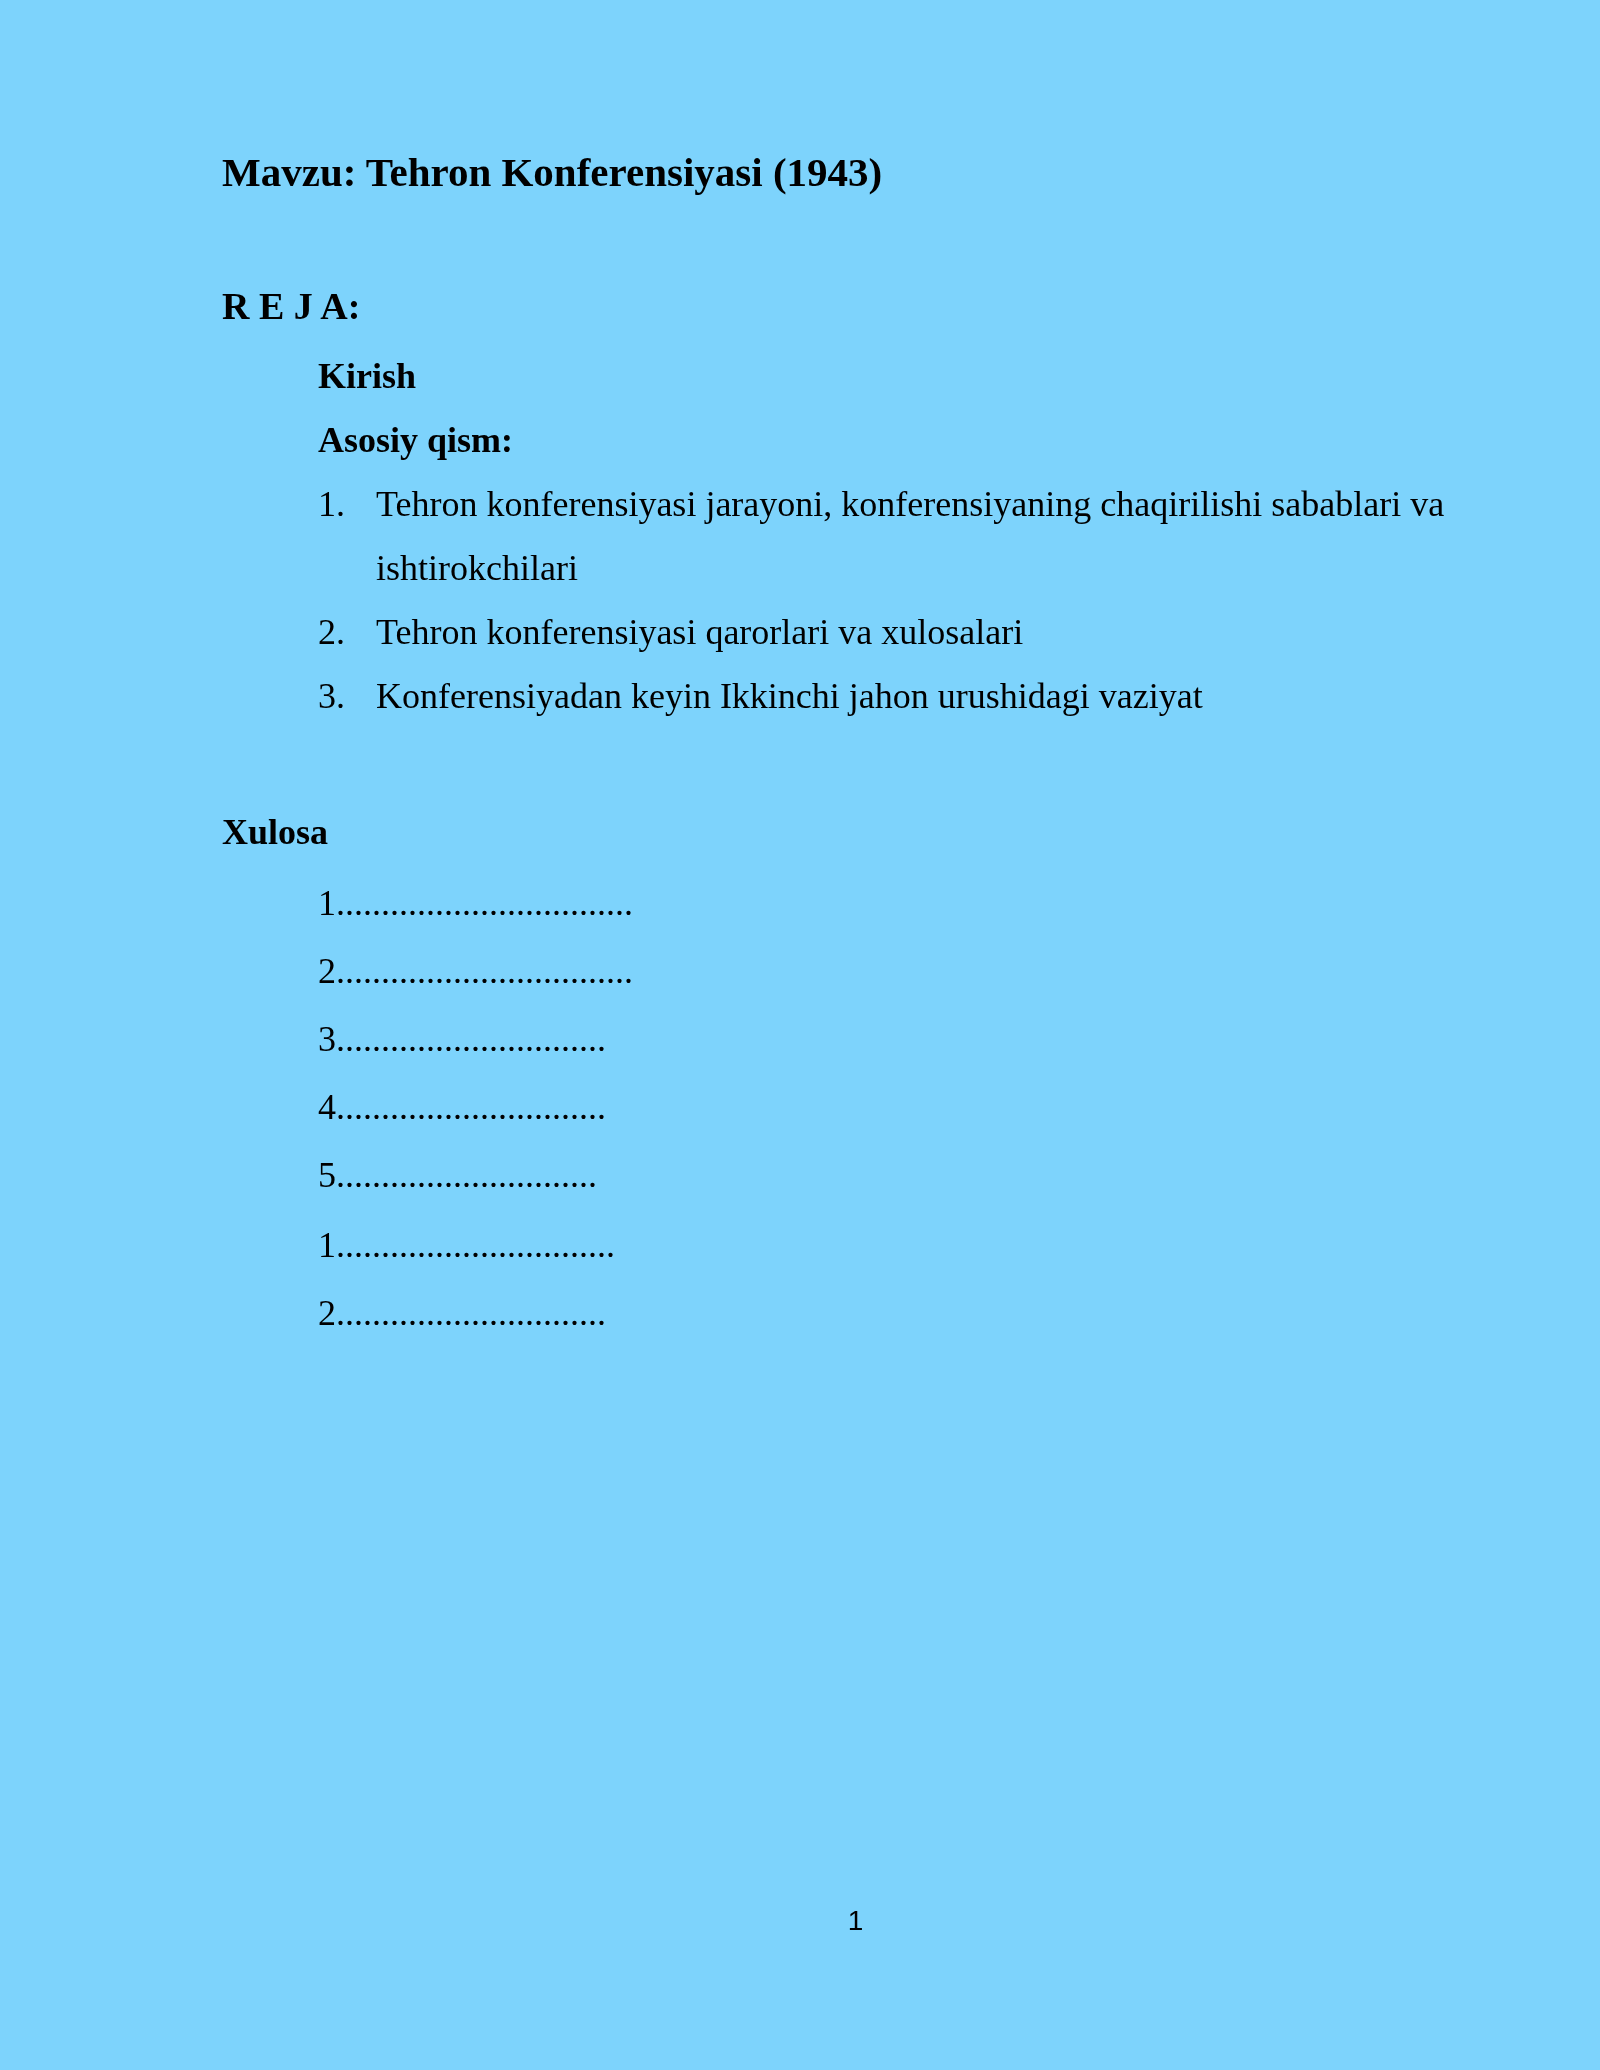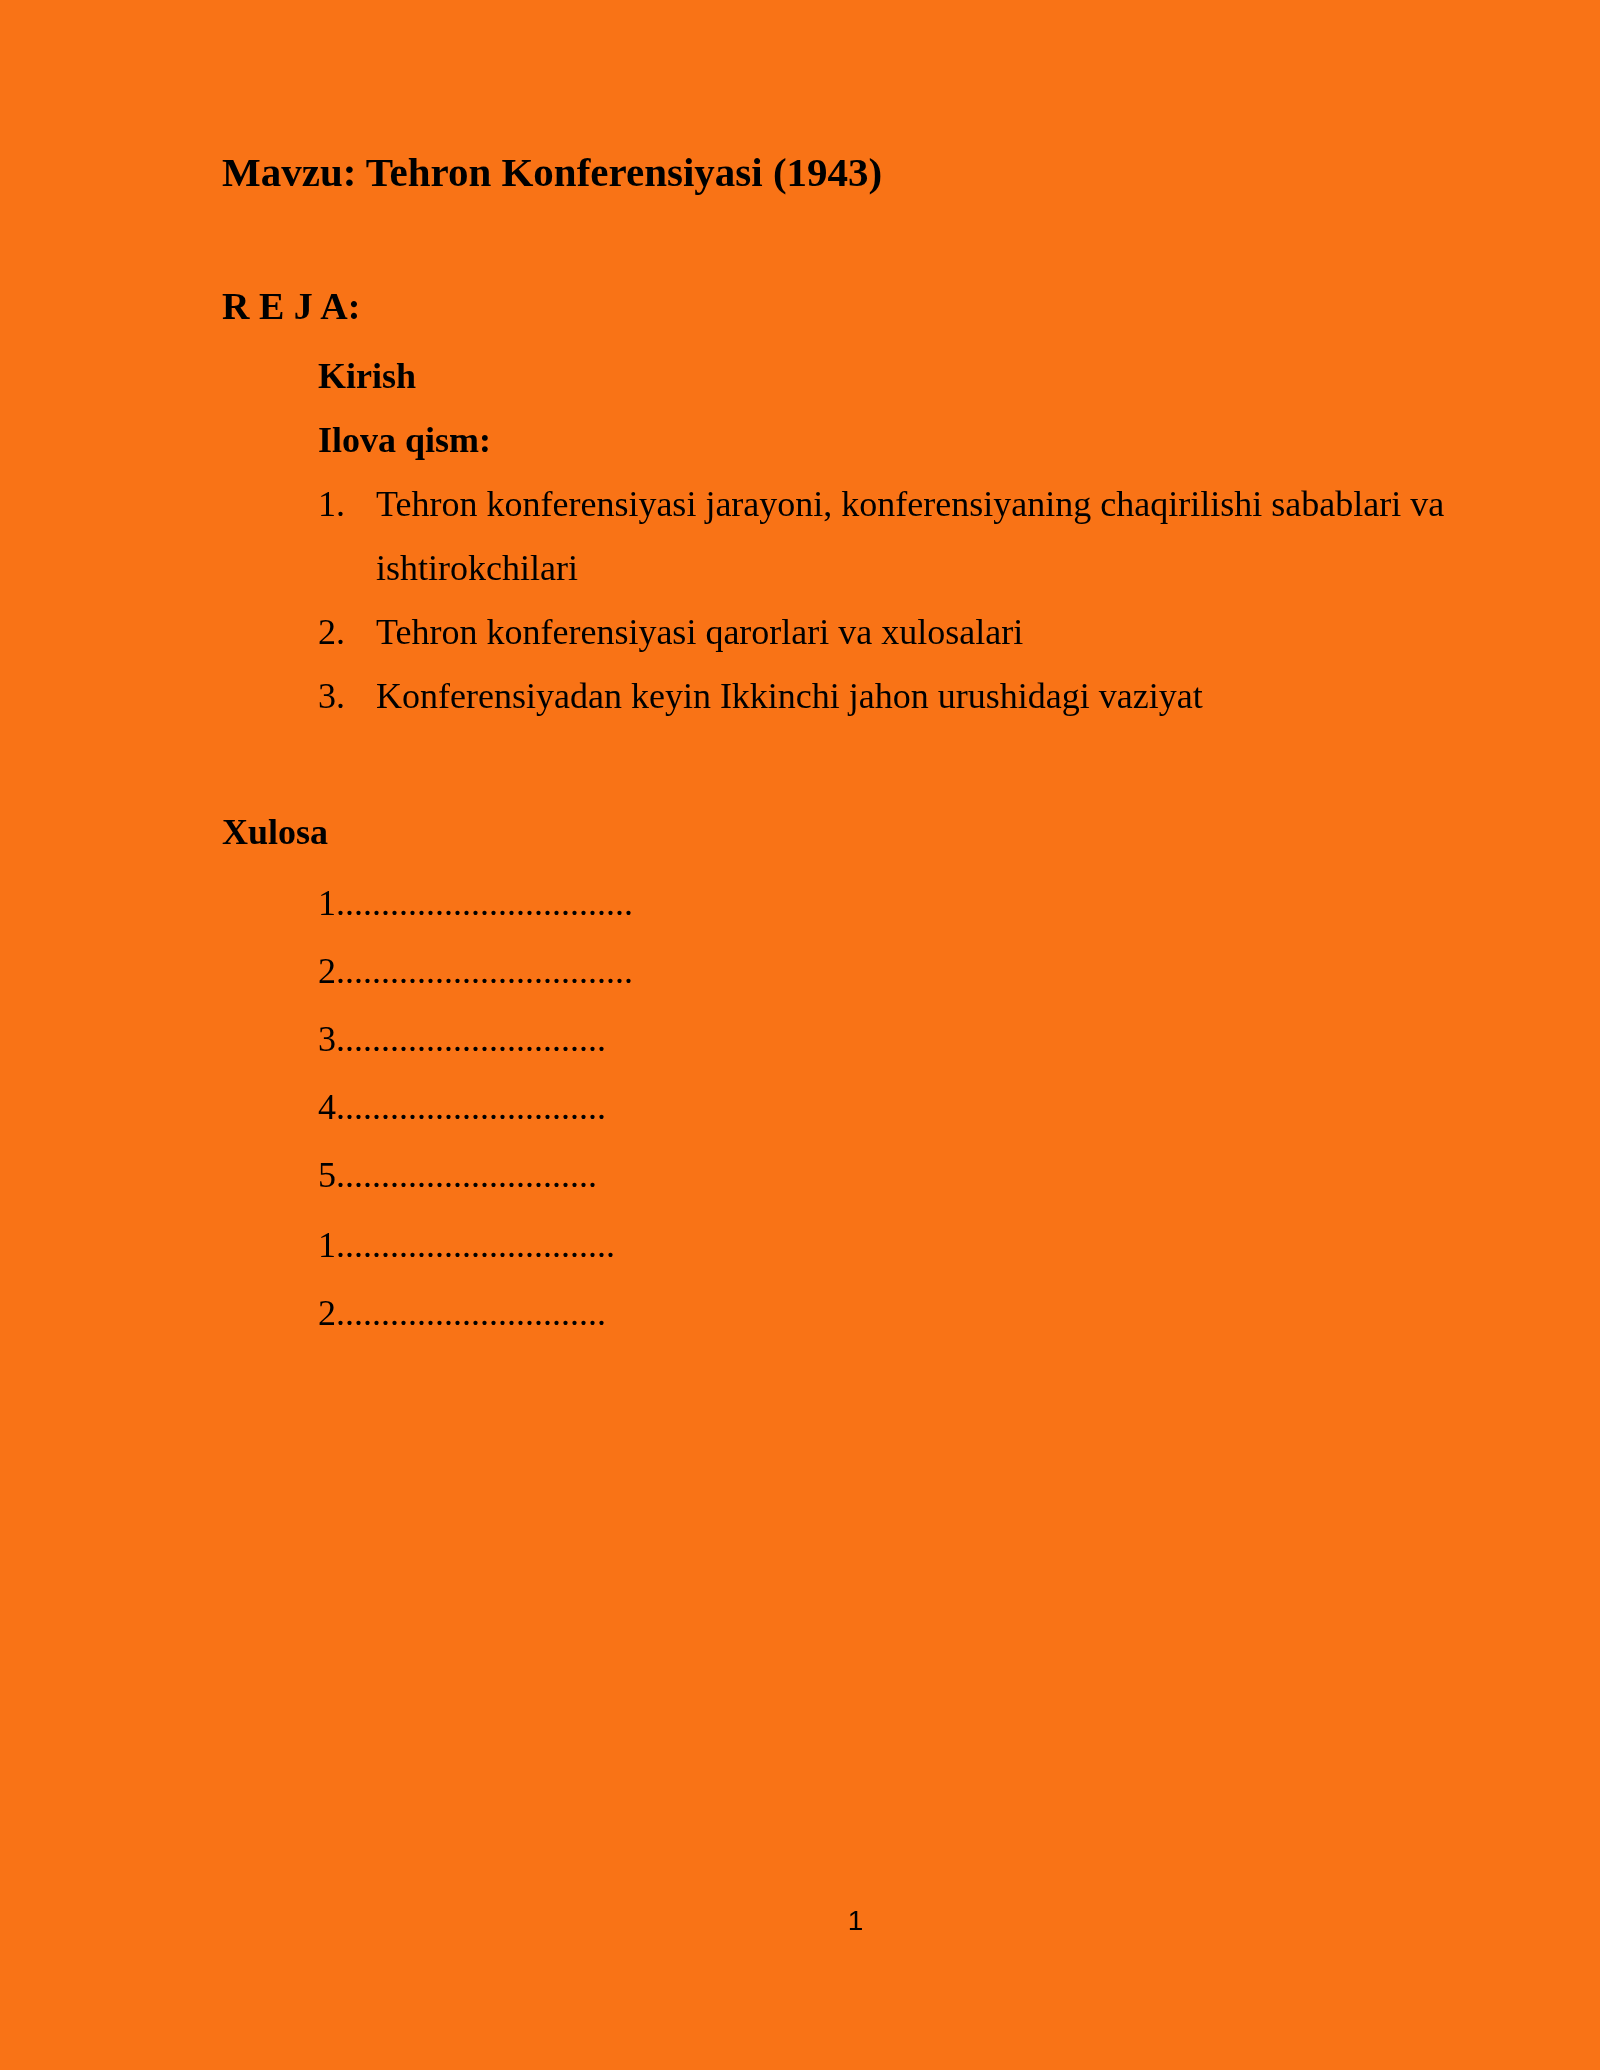--- a/index.html
+++ b/index.html
@@ -4,21 +4,21 @@
 <style>
   html, body {
     margin: 0;
     padding: 0;
     background: #ffffff;
   }
   .page {
     position: relative;
     width: 1600px;
     height: 2070px;
-    background: #f97316;
+    background: #7dd3fc;
     color: #000000;
     font-family: "Liberation Serif", serif;
     overflow: hidden;
   }
   .content {
     padding: 140px 111px 0 222px;
   }
   .content p {
     margin: 0;
     font-size: 36px;
@@ -78,21 +78,21 @@
 <div class="page">
   <div class="content">
 
     <p class="doc-title">Mavzu: Tehron Konferensiyasi (1943)</p>
 
 
     <p class="reja-label">R E J A:</p>
 
     <p class="bold indent mt6">Kirish</p>
 
-    <p class="bold indent">Ilova qism:</p>
+    <p class="bold indent">Asosiy qism:</p>
 
     <div class="plan-list">
       <div class="plan-item">
         <span class="plan-num">1.</span>
         <span class="plan-text">Tehron konferensiyasi jarayoni, konferensiyaning chaqirilishi sabablari va ishtirokchilari</span>
       </div>
       <div class="plan-item">
         <span class="plan-num">2.</span>
         <span class="plan-text">Tehron konferensiyasi qarorlari va xulosalari</span>
       </div>

